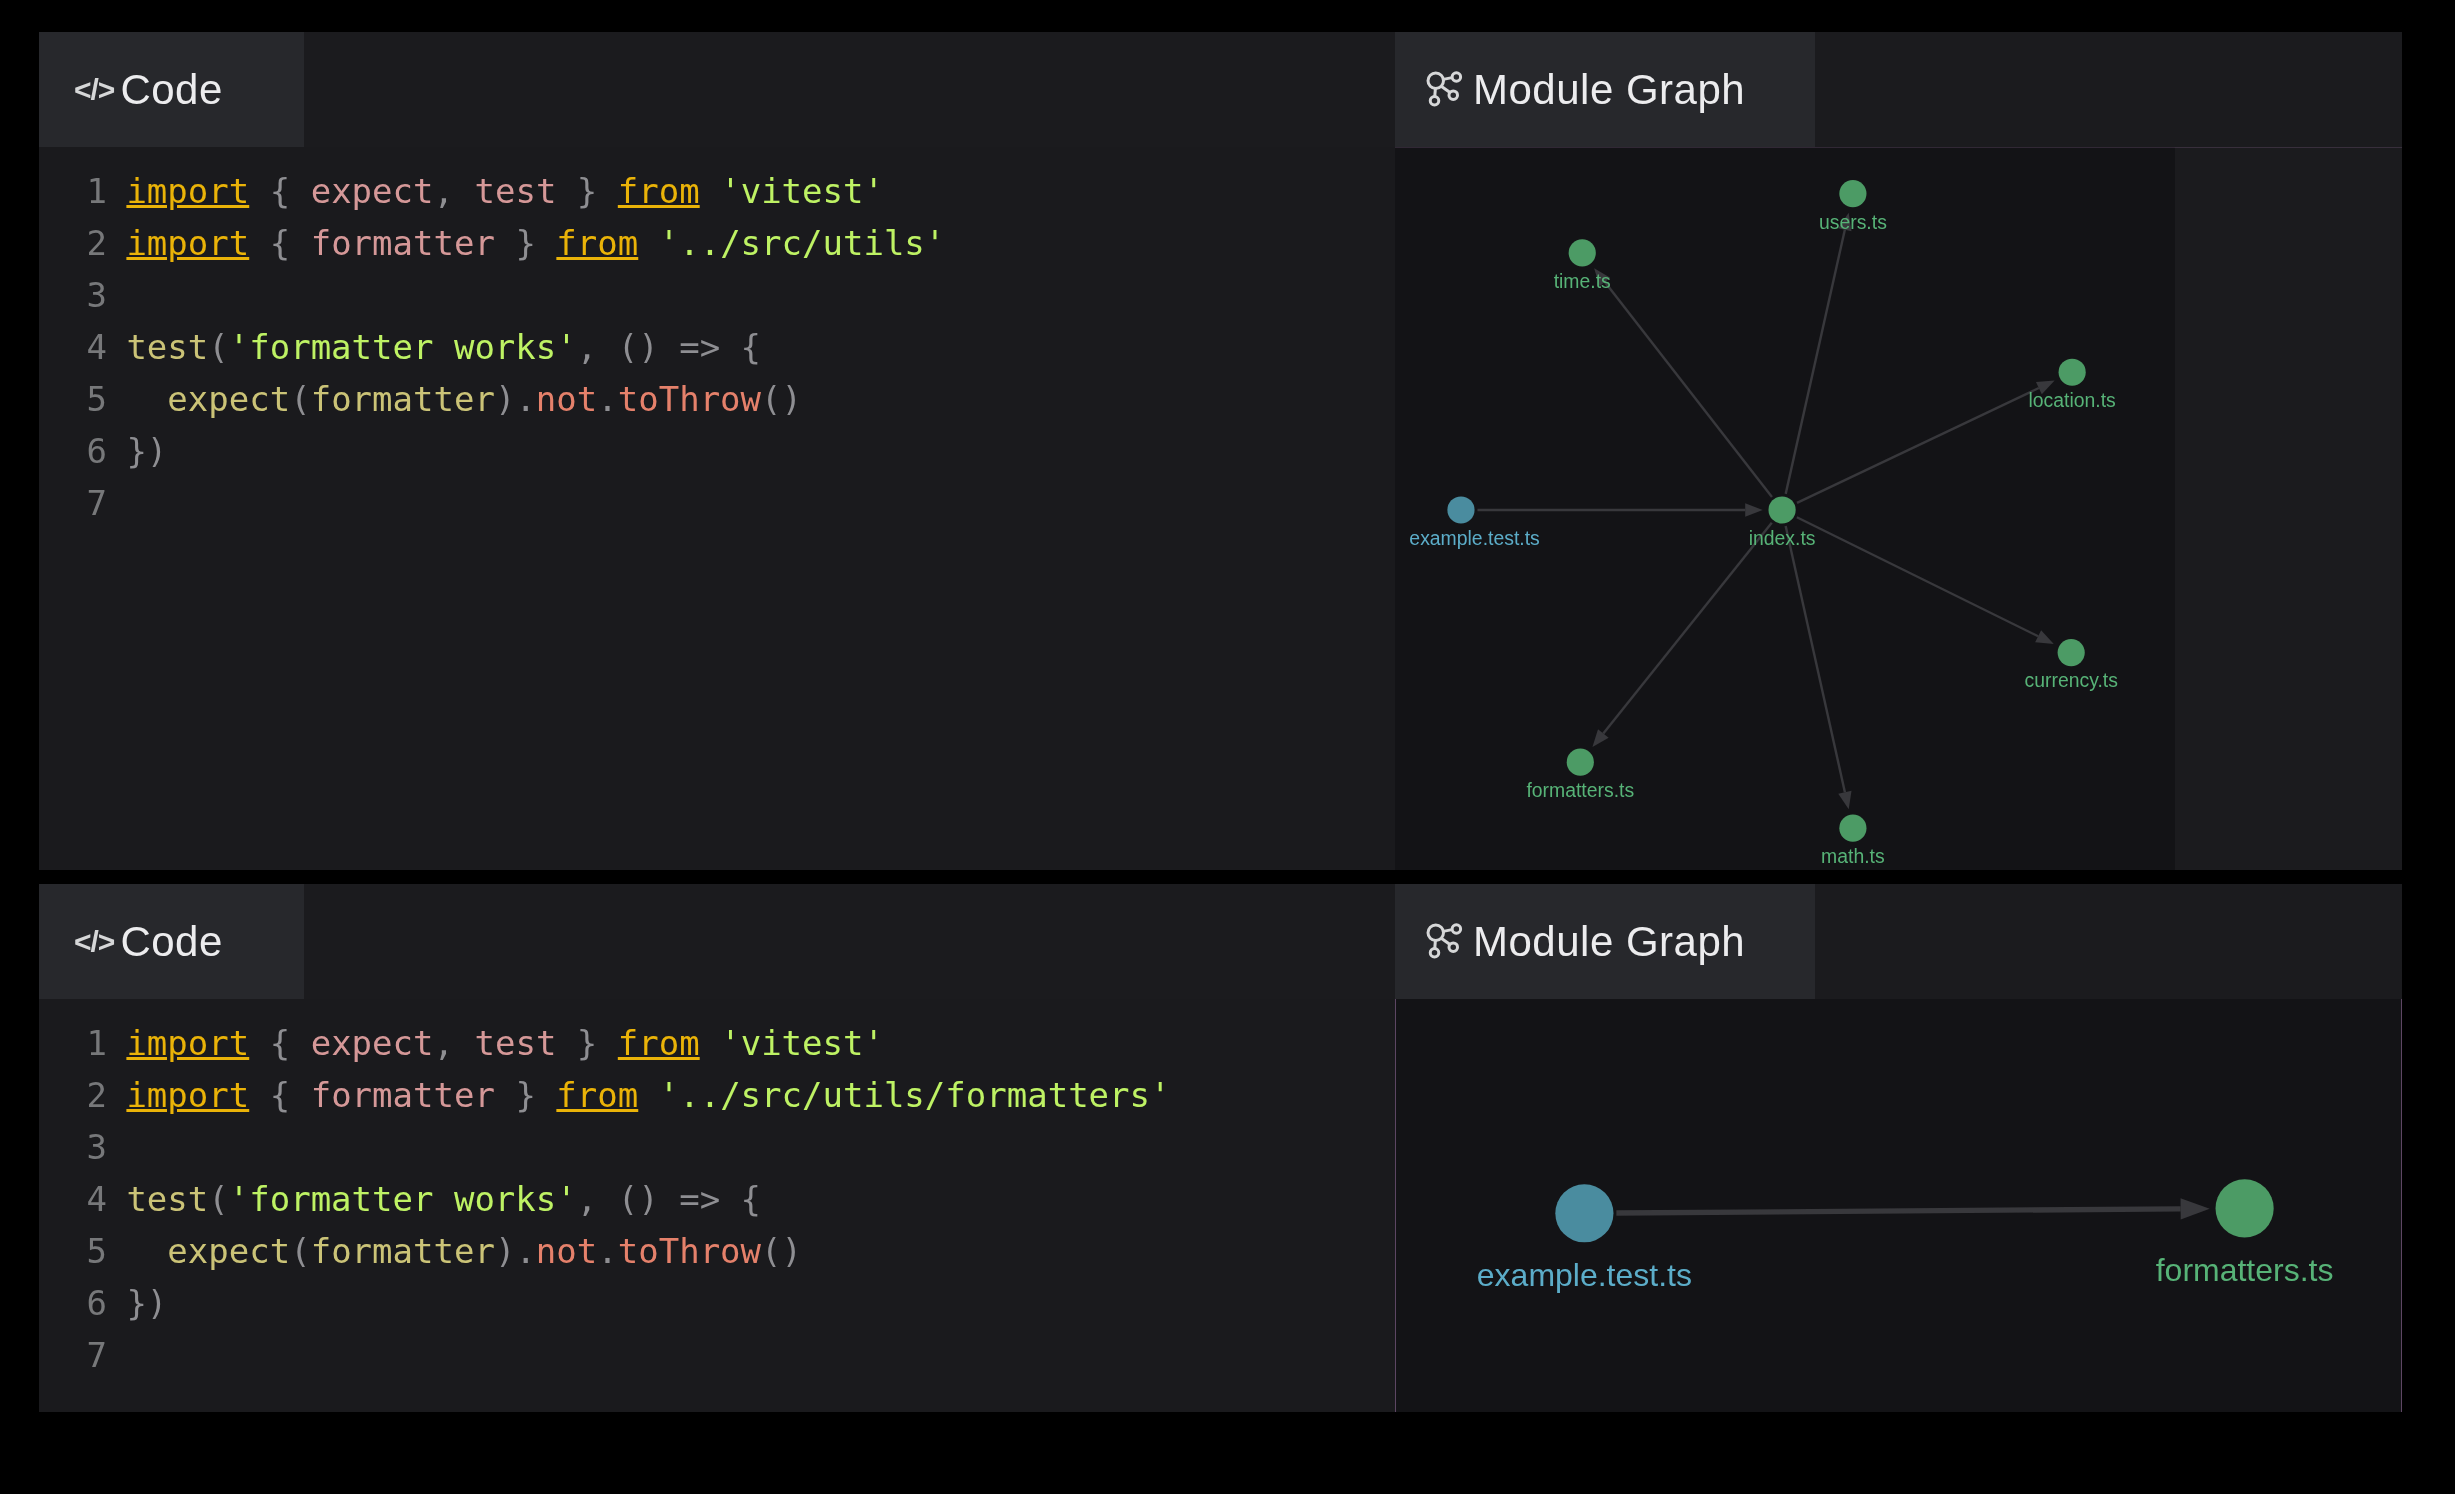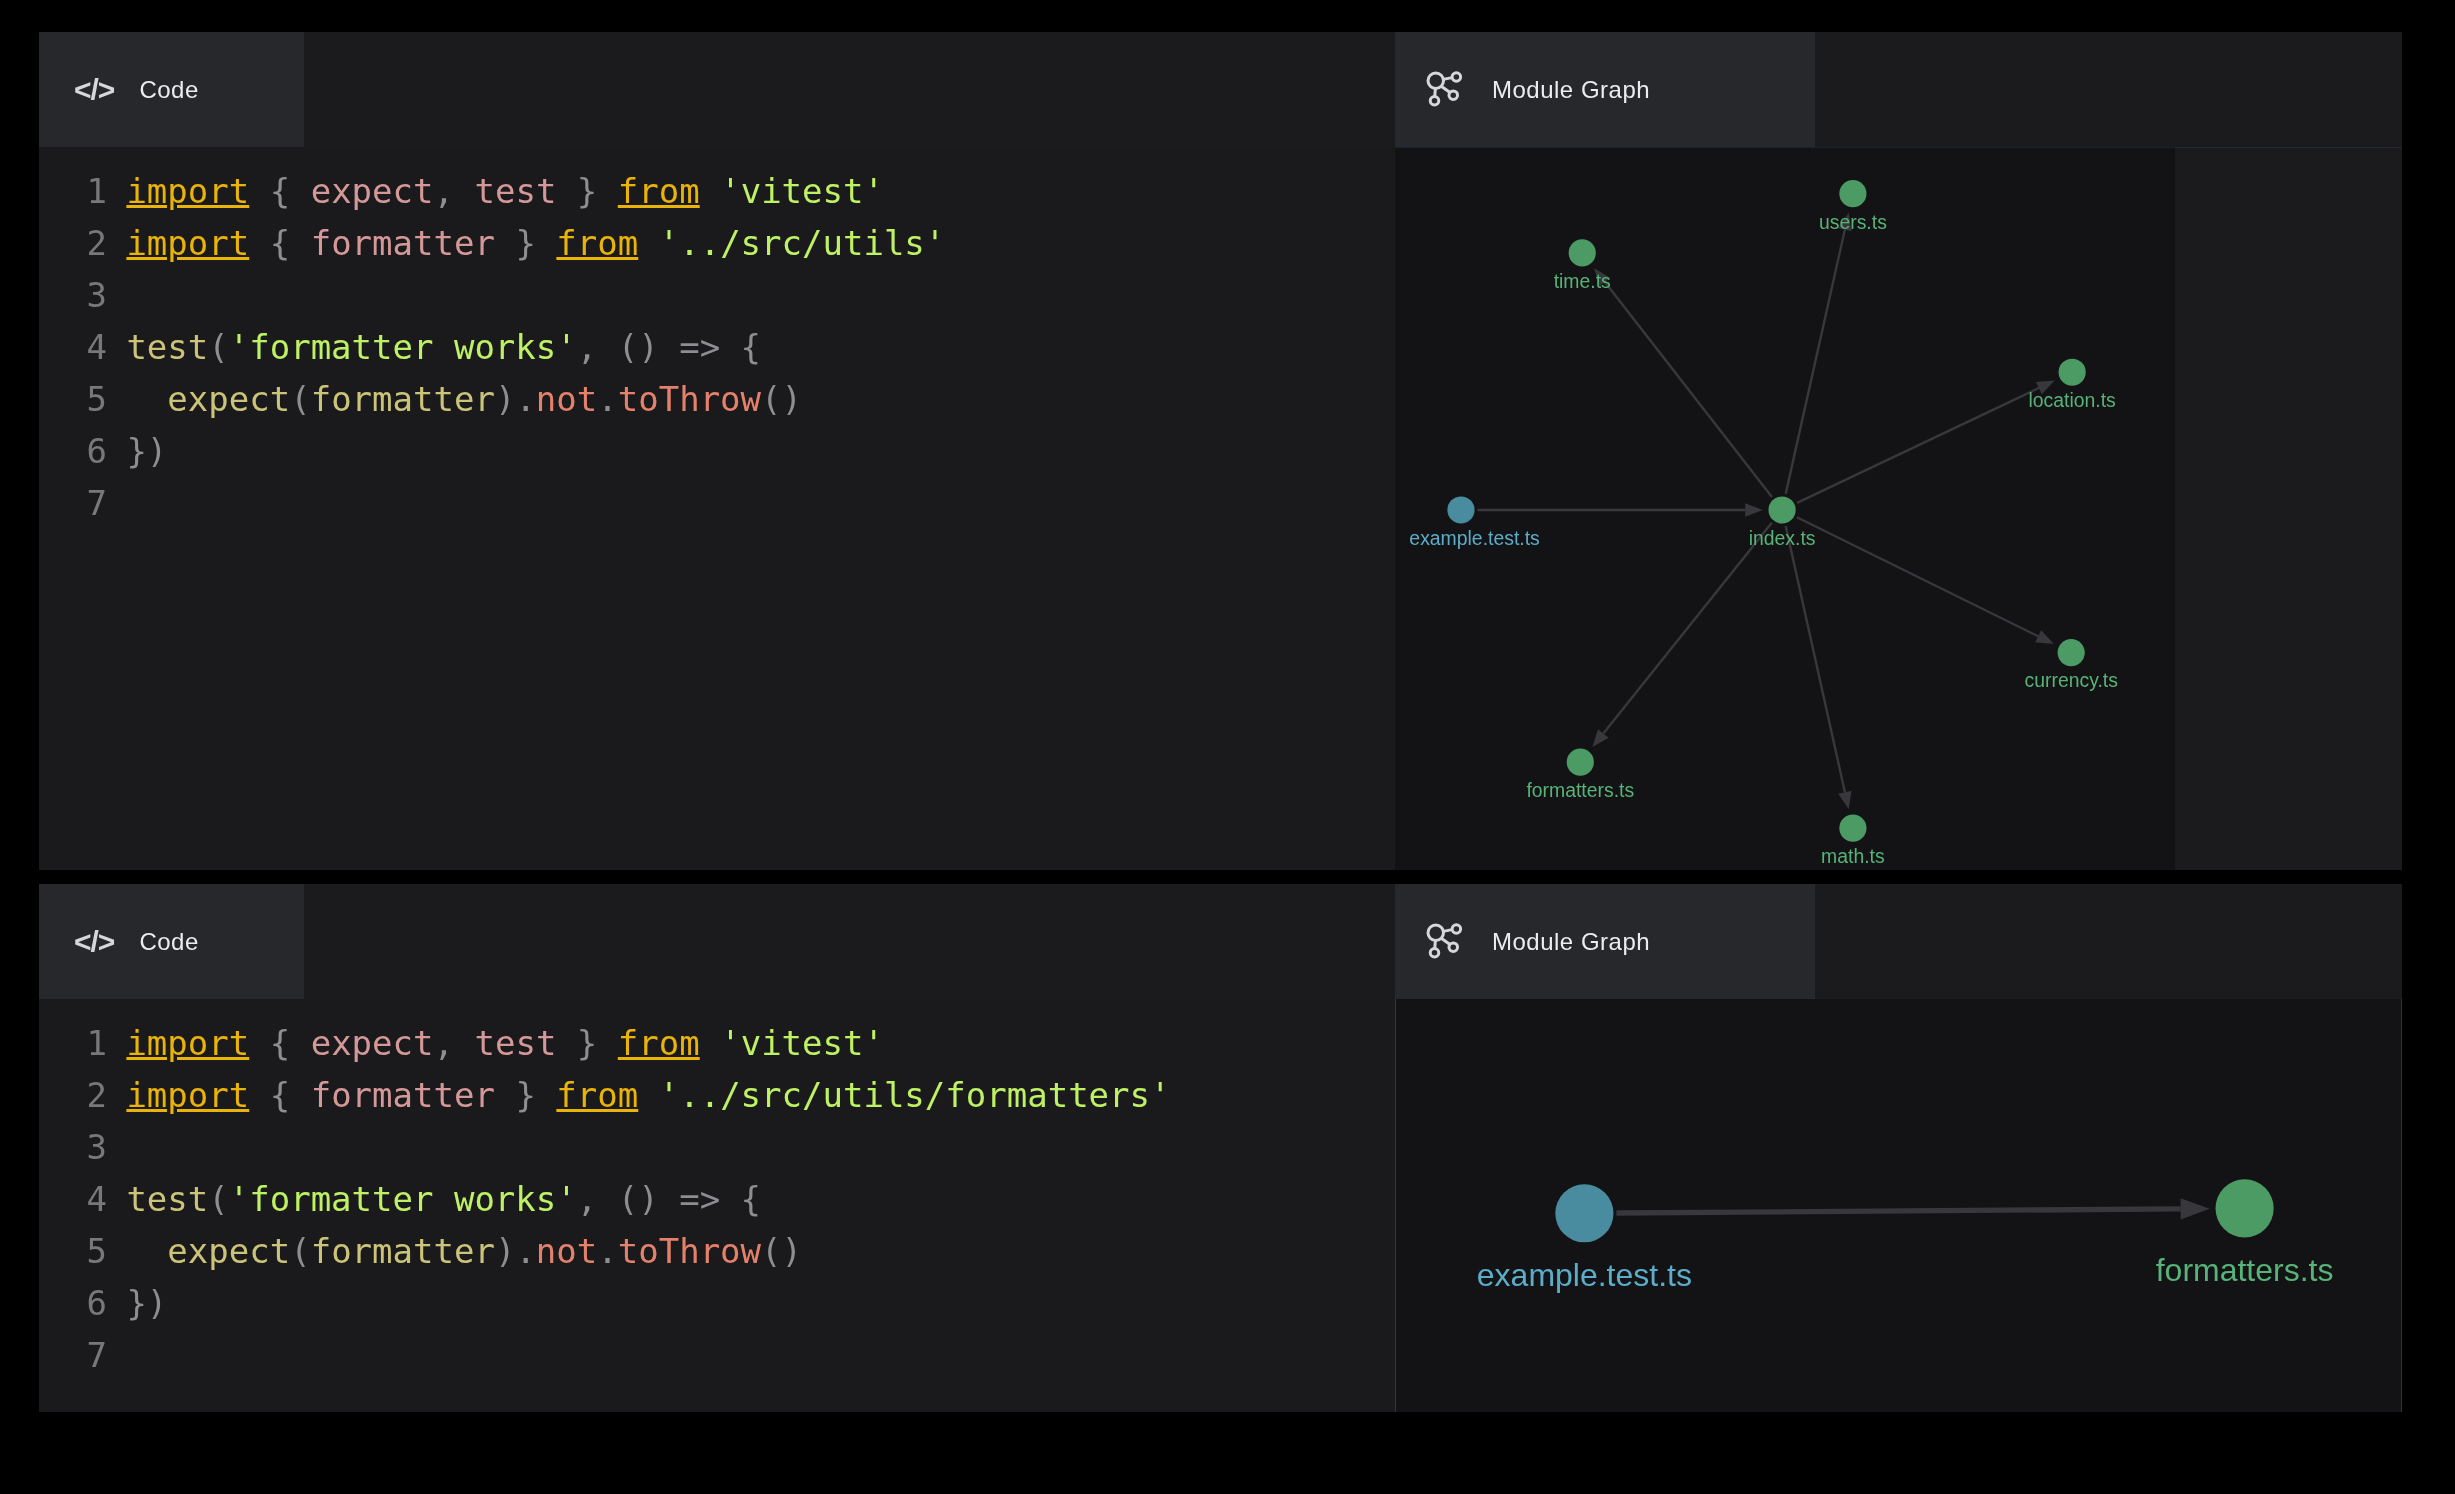--- a/index.html
+++ b/index.html
@@ -8,21 +8,21 @@
     font-family:"Liberation Sans", sans-serif; overflow:hidden;
   }
   .card { position:absolute; left:39px; width:2363px; background:#1a1a1d; overflow:hidden; }
   .card.top { top:32px; height:838px; }
   .card.bottom { top:884px; height:528px; }
 
   .card-header { position:absolute; top:0; left:0; right:0; height:115px; background:#1b1b1e; }
   .tab { position:absolute; top:0; height:115px; display:flex; align-items:center; background:#27282c; box-sizing:border-box; }
   .tab-code { left:0; width:265px; padding-left:35px; }
   .tab-graph { left:1356px; width:420px; padding-left:27px; }
-  .tab-label { color:#ececee; font-size:24px; font-weight:500; margin-left:25px; letter-spacing:0.5px; }
+  .tab-label { color:#ececee; font-size:42px; font-weight:500; margin-left:6px; letter-spacing:0.5px; }
   .code-icon { color:#d6d7d8; font-size:30px; font-weight:600; letter-spacing:-1px; font-family:"Liberation Sans",sans-serif; }
   .mg-icon { width:45px; height:45px; }
 
   .code-pane {
     position:absolute; left:0; top:115px; width:1356px; bottom:0;
     background:#1a1a1d; padding-top:18.4px; box-sizing:border-box;
     font-family:"DejaVu Sans Mono", monospace; font-size:34px; line-height:52px;
     overflow:hidden;
   }
   .code-line { display:flex; white-space:pre; }
@@ -30,21 +30,21 @@
   .code-text { padding-left:19.4px; }
 
   .tk-kw { color:#eab308;text-decoration:underline; }
   .tk-id { color:#d59898; }
   .tk-str { color:#bef264; }
   .tk-fn { color:#cbc377; }
   .tk-pr { color:#e5816b;margin-top:32px; }
   .tk-pu { color:#8e8e92; }
   .tk-ws { color:#8e8e92; }
 
-  .graph-pane { position:absolute; left:1356px; top:115px; right:0; bottom:0; background:#3b82f6; }
+  .graph-pane { position:absolute; left:1356px; top:115px; right:0; bottom:0; background:#f0abfc; }
   svg.graph { display:block; }
   .node-label { font-family:"Liberation Sans", sans-serif; }
 </style>
 </head>
 <body>
 
 <div class="stage">
 
   <div class="card top">
     <div class="card-header">

